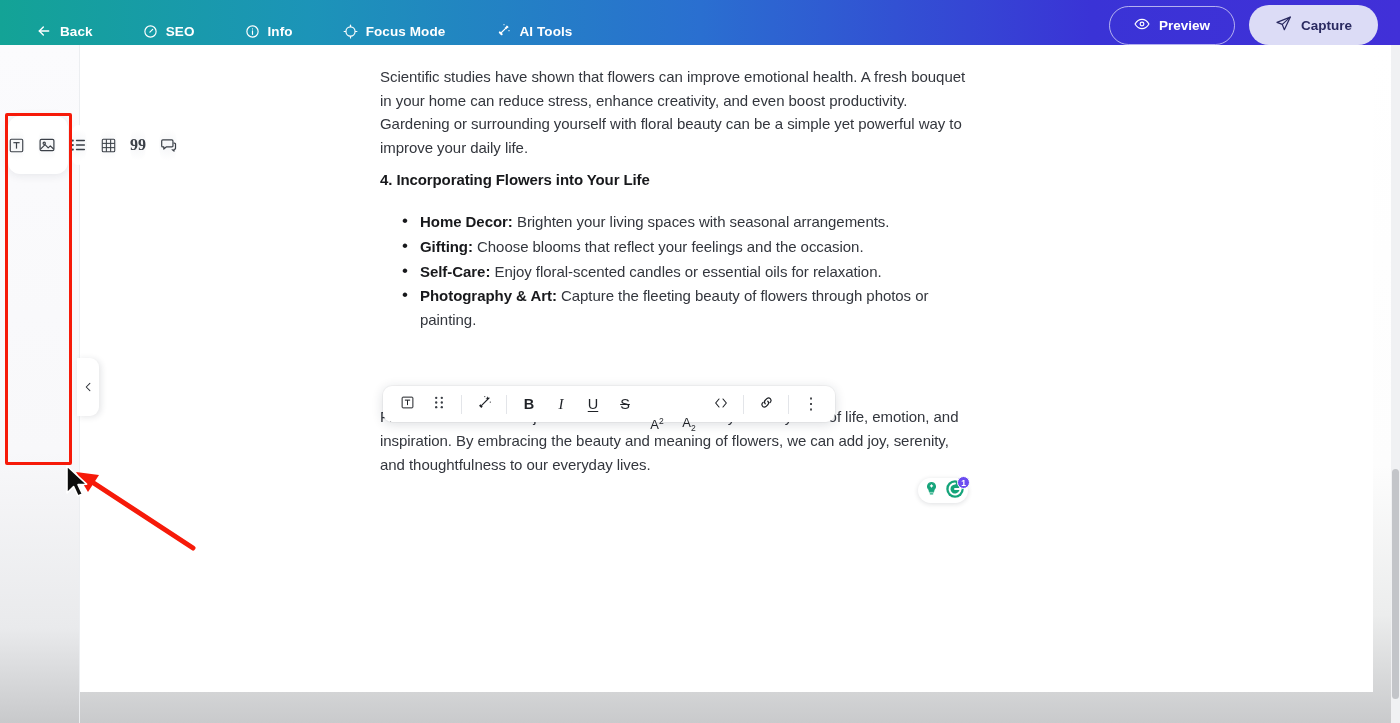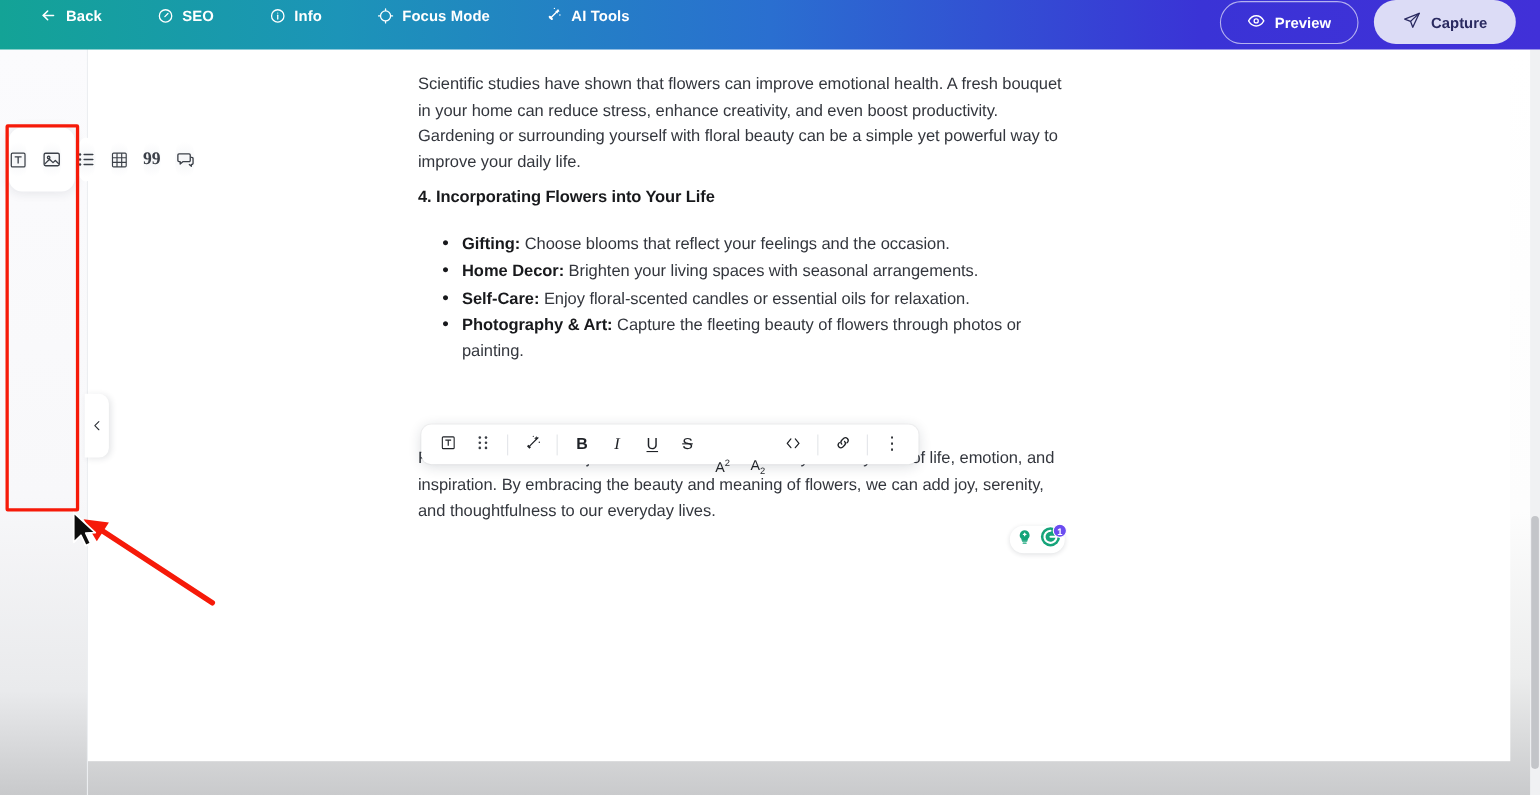--- a/index.html
+++ b/index.html
@@ -8,21 +8,21 @@
     overflow: hidden;
     font-family: "Liberation Sans", sans-serif;
     background: #ffffff;
   }
   #app { position: relative; width: 1400px; height: 723px; overflow: hidden; }
 
   
   #topbar {
     position: absolute; left: 0; top: 0; width: 1400px; height: 45px;
     background: linear-gradient(90deg, #13a396 0%, #1c94b8 22%, #2a6fd0 50%, #3a33d6 78%, #4130d8 100%);
-    display: flex; align-items: flex-start;
+    display: flex; align-items: flex-end;
     z-index: 40;
   }
   .nav-group { display: flex; align-items: center; gap: 0; margin-left: 22px; }
   .nav-item {
     display: flex; align-items: center; gap: 8px;
     color: #ffffff; font-size: 13.5px; font-weight: 600;
     padding: 6px 14px; border-radius: 6px; cursor: pointer;
     white-space: nowrap; letter-spacing: .1px;
   }
   .nav-item svg { display: block; }
@@ -333,24 +333,24 @@
     </svg>
   </div>
 
   <div id="doc">
     <p class="doc-p">Scientific studies have shown that flowers can improve emotional health. A fresh bouquet in your home can reduce stress, enhance creativity, and even boost productivity. Gardening or surrounding yourself with floral beauty can be a simple yet powerful way to improve your daily life.</p>
 
     <h3 class="doc-h3" style="margin-top:12px;">4. Incorporating Flowers into Your Life</h3>
 
     <ul class="doc-ul">
       <li>
-        <b>Gifting:</b><span> Choose blooms that reflect your feelings and the occasion.</span>
+        <b>Home Decor:</b><span> Brighten your living spaces with seasonal arrangements.</span>
       </li>
       <li>
-        <b>Home Decor:</b><span> Brighten your living spaces with seasonal arrangements.</span>
+        <b>Gifting:</b><span> Choose blooms that reflect your feelings and the occasion.</span>
       </li>
       <li>
         <b>Self-Care:</b><span> Enjoy floral-scented candles or essential oils for relaxation.</span>
       </li>
       <li>
         <b>Photography &amp; Art:</b><span> Capture the fleeting beauty of flowers through photos or painting.</span>
       </li>
     </ul>
 
     <p class="doc-p" style="margin-top:74px;width:590px;">Flowers are more than just a natural decoration—they are a symbol of life, emotion, and inspiration. By embracing the beauty and meaning of flowers, we can add joy, serenity, and thoughtfulness to our everyday lives.</p>

